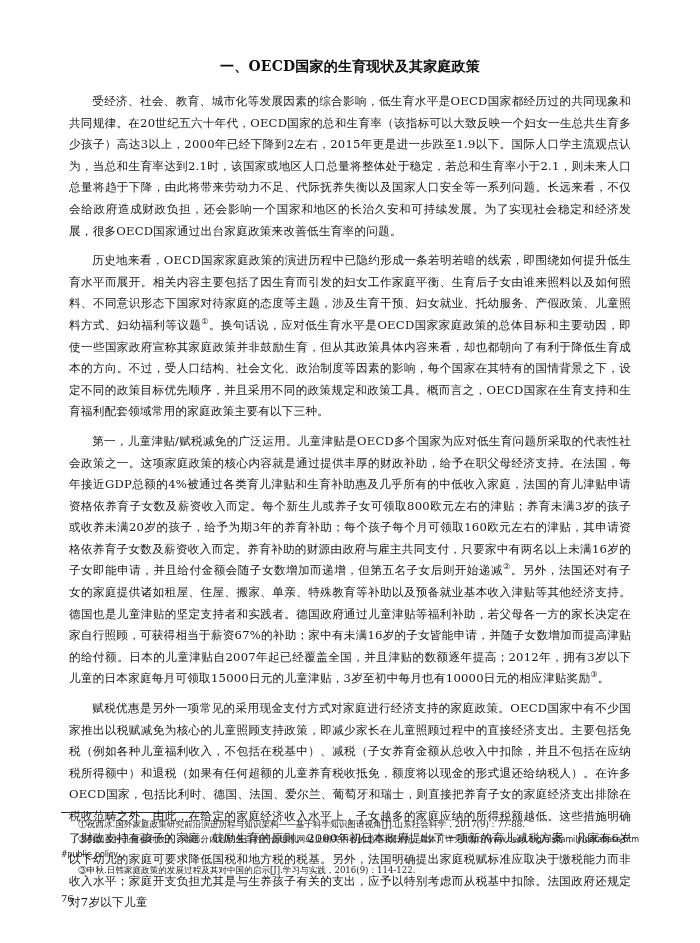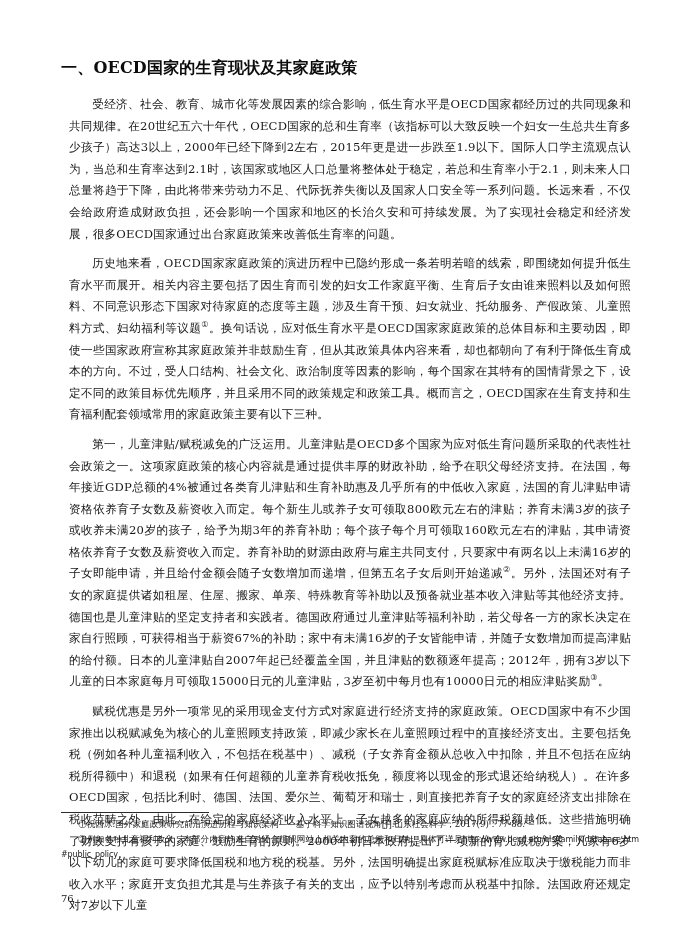--- a/index.html
+++ b/index.html
@@ -19,22 +19,22 @@
     overflow: hidden;
     box-sizing: border-box;
   }
   .content {
     position: absolute;
     left: 61px;
     top: 56px;
     width: 578px;
   }
   .section-title {
-    text-align: left;
-    font-size: 16px;
+    text-align: center;
+    font-size: 14px;
     font-weight: bold;
     letter-spacing: 0.2px;
     margin: 0 0 14px 0;
     line-height: 1.5;
     color: #0d0d0d;
   }
   .para {
     font-size: 11.6px;
     line-height: 21.6px;
     text-align: justify;
@@ -109,18 +109,19 @@
   </div>
 
   <div class="footnote-area">
 
     <div class="footnote-rule"></div>
 
     <p class="footnote"><span>①</span><span>祝西冰.国外家庭政策研究前沿演进历程与知识架构——基于科学知识图谱视角[J].山东社会科学，2017(9)：77-88.</span></p>
 
     <p class="footnote"><span>②</span><span>例如各种儿童福利收入，本部分内容均来自对经合组织网站上相关内容的总结和归纳。具体可详见</span><span class="url">http://www.oecd.org/els/family/database.htm#public_policy</span><span>。</span></p>
 
+    <p class="footnote"><span>③</span><span>申秋.日韩家庭政策的发展过程及其对中国的启示[J].学习与实践，2016(9)：114-122.</span></p>
 
   </div>
 
   <div class="page-number">76</div>
 
 </div>
 
 </body></html>

